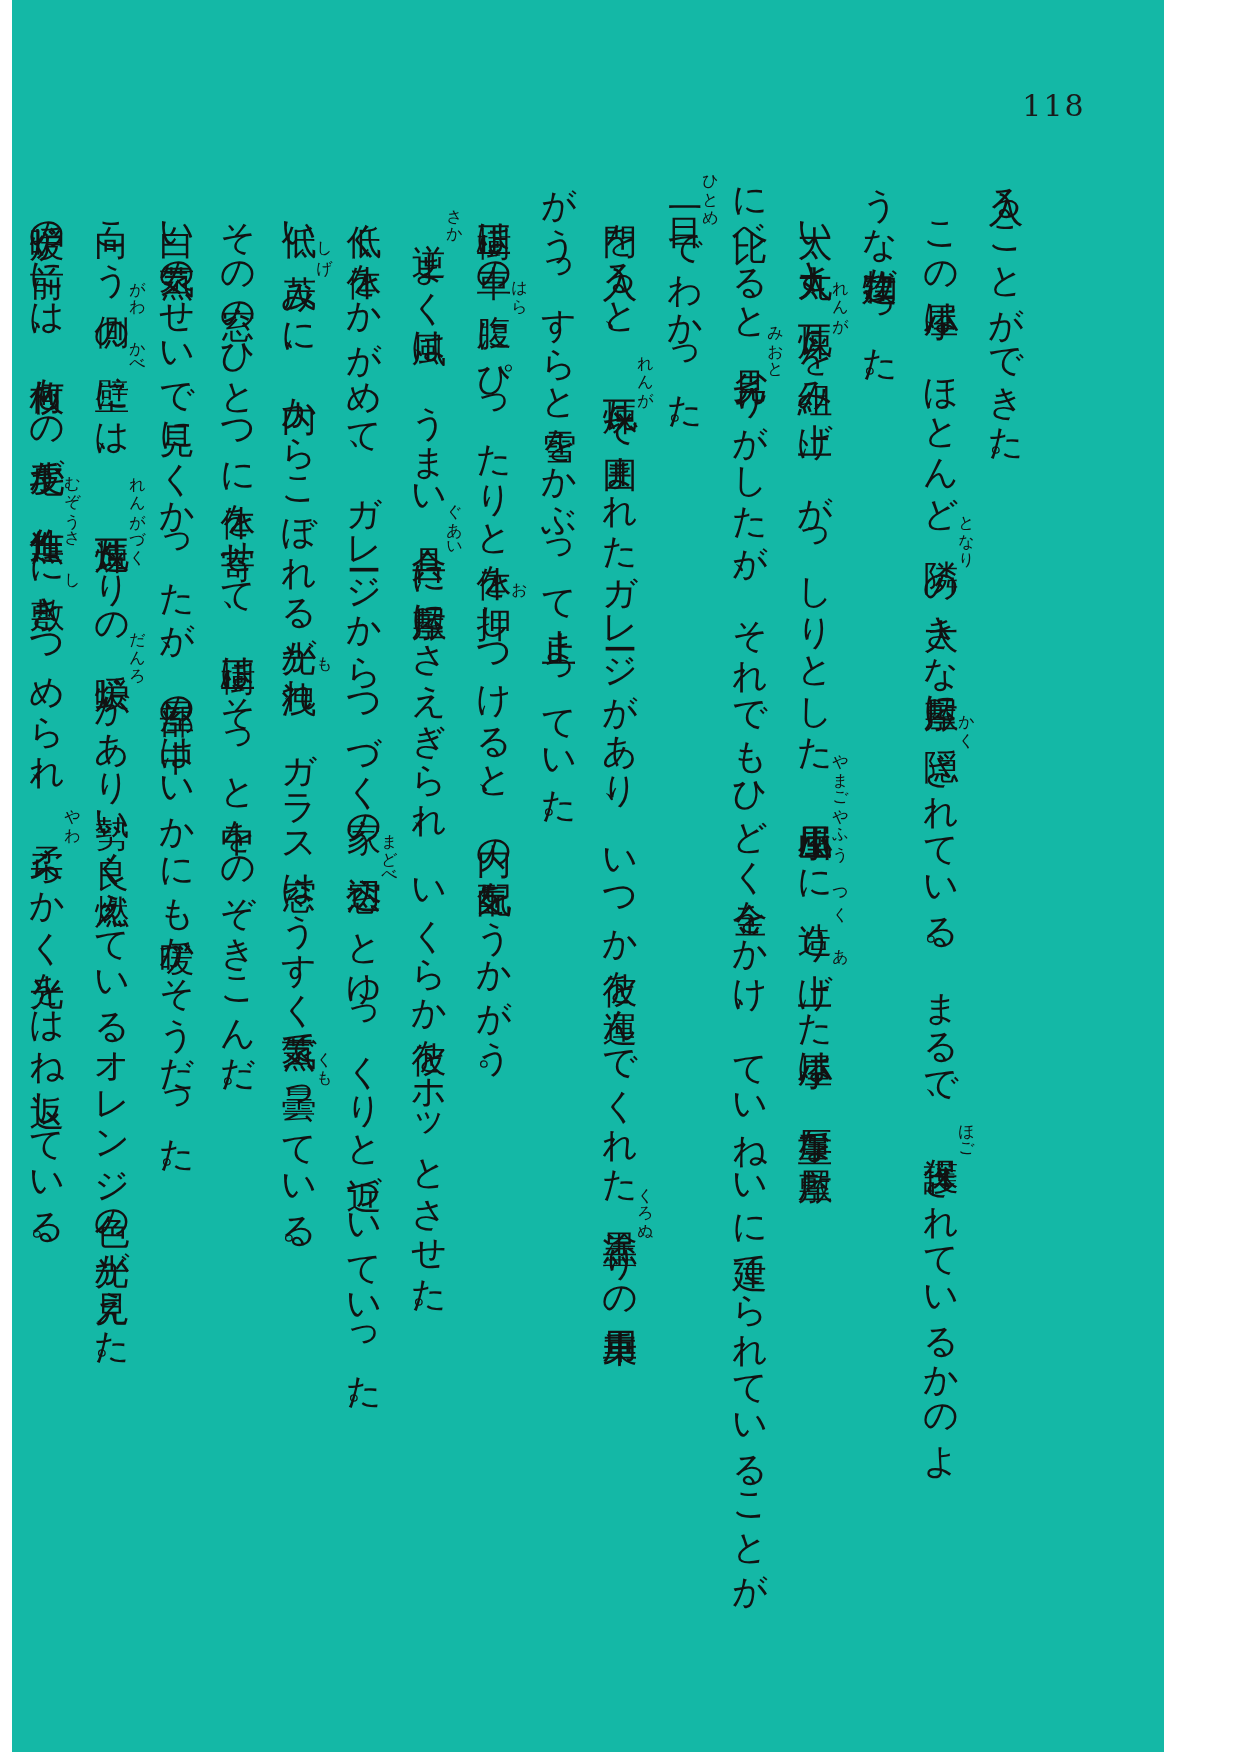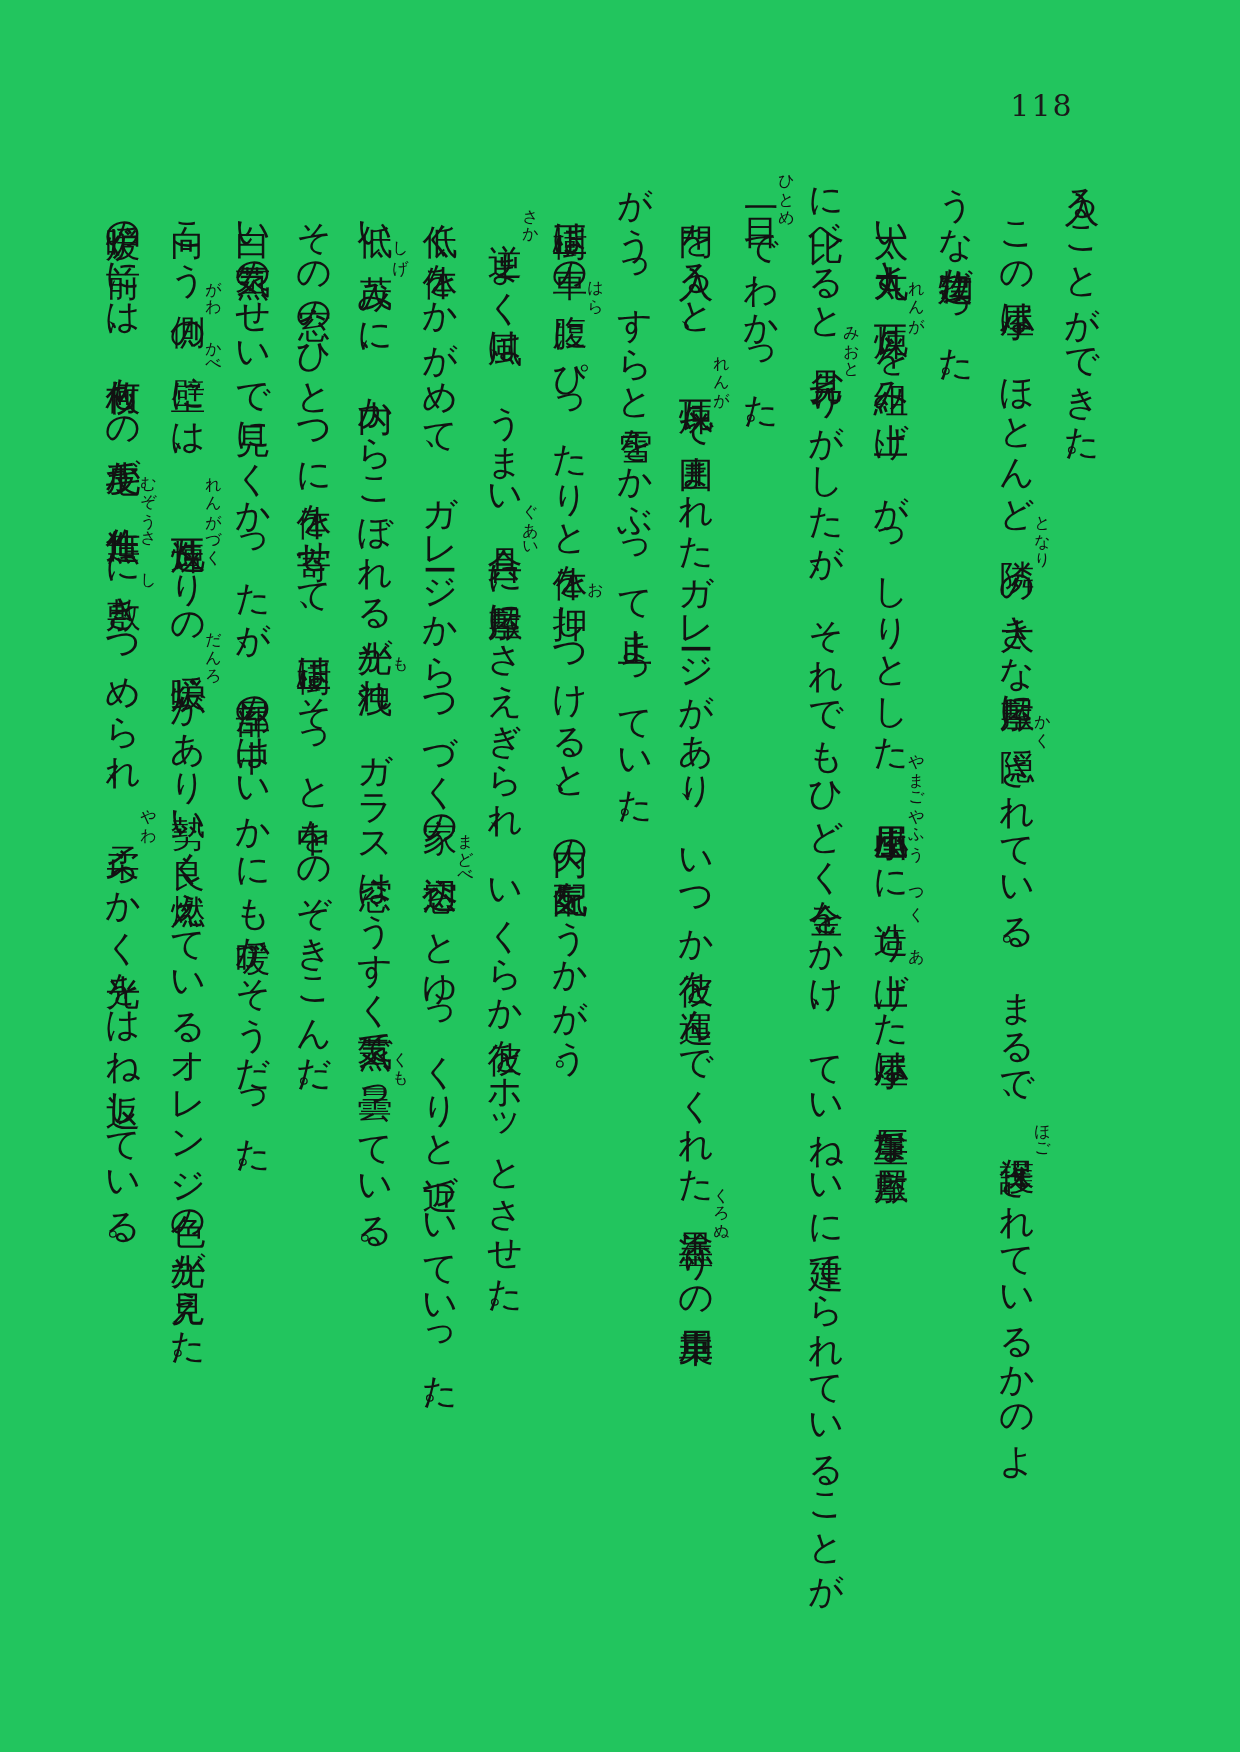--- a/index.html
+++ b/index.html
@@ -2,26 +2,27 @@
 <html lang="ja"><head>
 <meta charset="utf-8">
 <style>
   html, body {
     margin: 0;
     padding: 0;
     background: #ffffff;
   }
   .book-page {
     position: relative;
-    width: 1240px;
+    width: 1152px;
     height: 1752px;
-    background: #22c55e;
+    background: #14b8a6;
     overflow: hidden;
     font-family: "DejaVu Serif", "Liberation Serif", serif;
     color: #121212;
+    margin-left: 12px;
   }
   .page-number {
     position: absolute;
     top: 88px;
     left: 1002px;
     width: 80px;
     text-align: center;
     font-size: 30px;
     letter-spacing: 2px;
     color: #1a1a1a;

